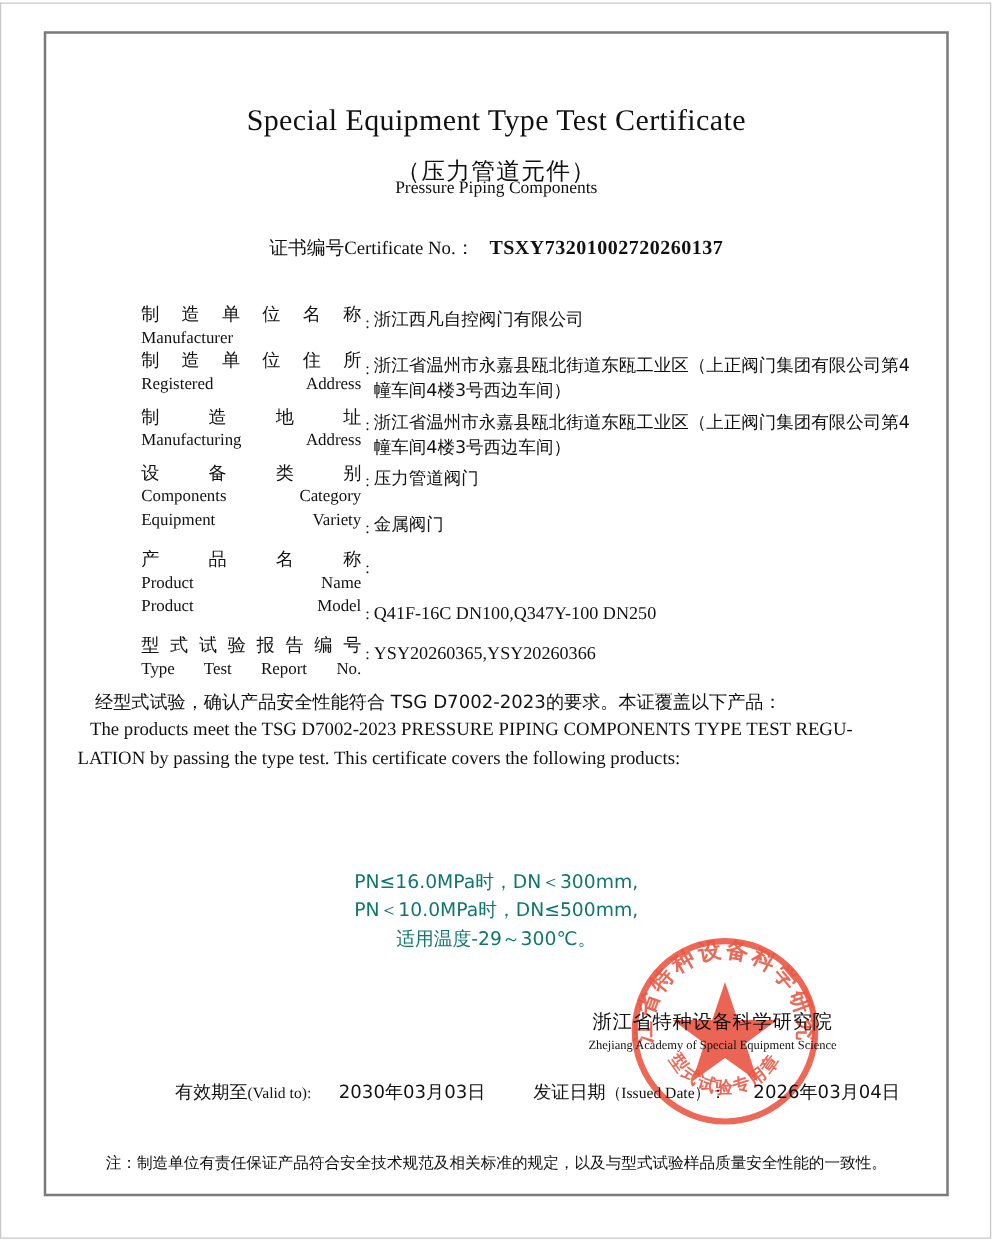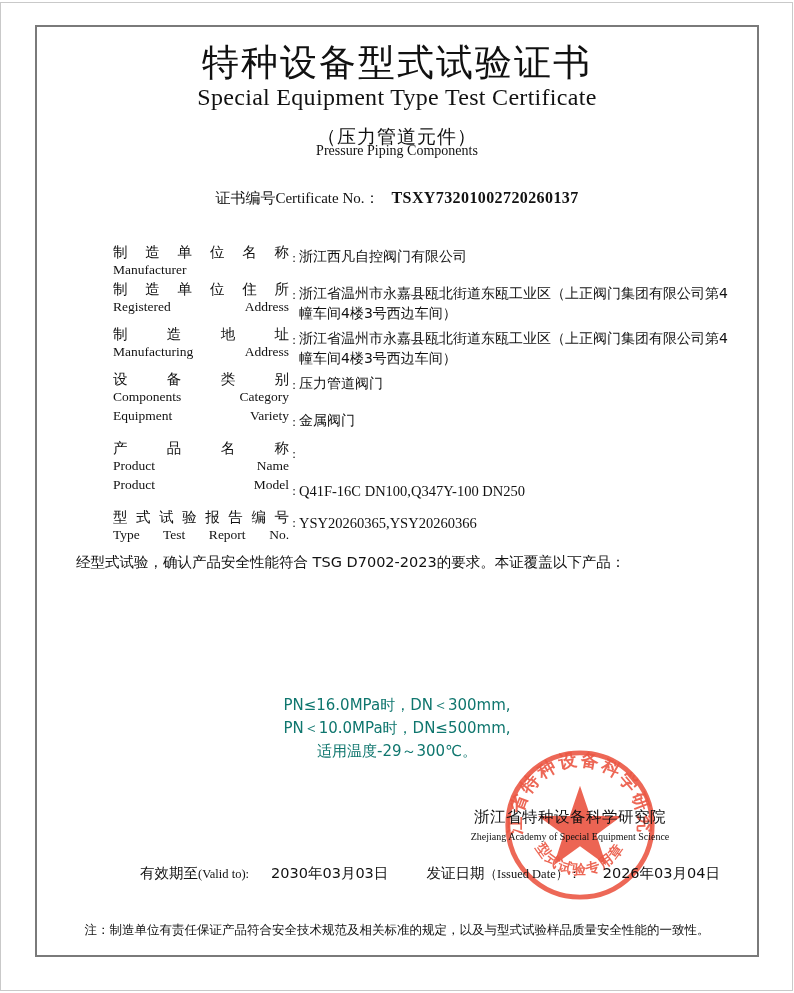--- a/index.html
+++ b/index.html
@@ -317,21 +317,20 @@
   }
 </style>
 </head>
 <body>
 
 <div class="page">
 
   <div class="page-edge"></div>
   <div class="frame"></div>
 
-  <div class="title-cn">特种设备型式试验证书</div>
   <div class="title-en">Special Equipment Type Test Certificate</div>
   <div class="subtitle-cn">（压力管道元件）</div>
   <div class="subtitle-en">Pressure Piping Components</div>
 
   <div class="certno">
     <span class="lbl-cn">证书编号</span><span class="lbl-en">Certificate No.：</span><span class="value">TSXY73201002720260137</span>
   </div>
 
   <div class="fields">
 
@@ -401,20 +400,24 @@
         <span class="label-en"><span>Type Test Report No.</span></span>
       </div>
       <div class="colon-col">:</div>
       <div class="value-col serif">YSY20260365,YSY20260366</div>
     </div>
 
   </div>
 
   <div class="declaration">
     <div class="decl-cn">经型式试验，确认产品安全性能符合 TSG D7002-2023的要求。本证覆盖以下产品：</div>
+    <div class="decl-en">
+      <span class="l1">The products meet the TSG D7002-2023 PRESSURE PIPING COMPONENTS TYPE TEST REGU-</span>
+      <span class="l2">LATION  by passing the type test. This certificate covers the following products:</span>
+    </div>
   </div>
 
   <div class="specs">
     <span class="line">PN≤16.0MPa时，DN＜300mm,</span>
     <span class="line">PN＜10.0MPa时，DN≤500mm,</span>
     <span class="line">适用温度-29～300℃。</span>
   </div>
 
   <svg class="seal" viewBox="0 0 200 200">
     <defs>

